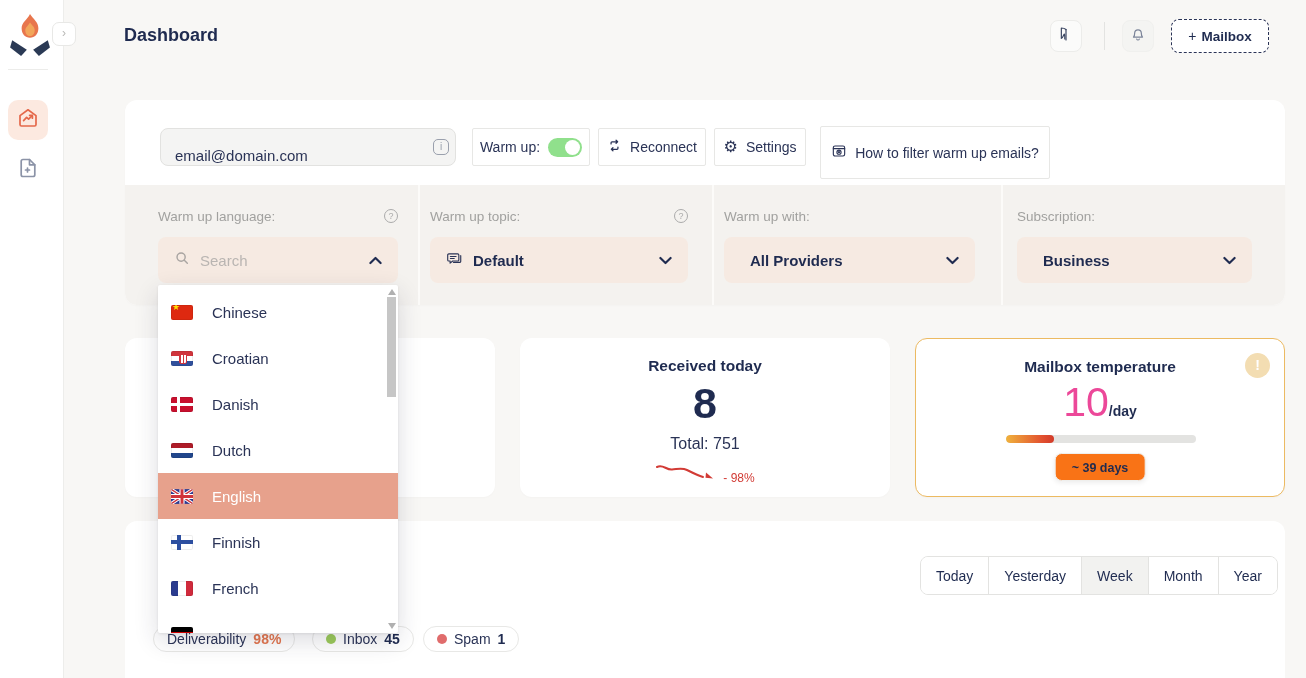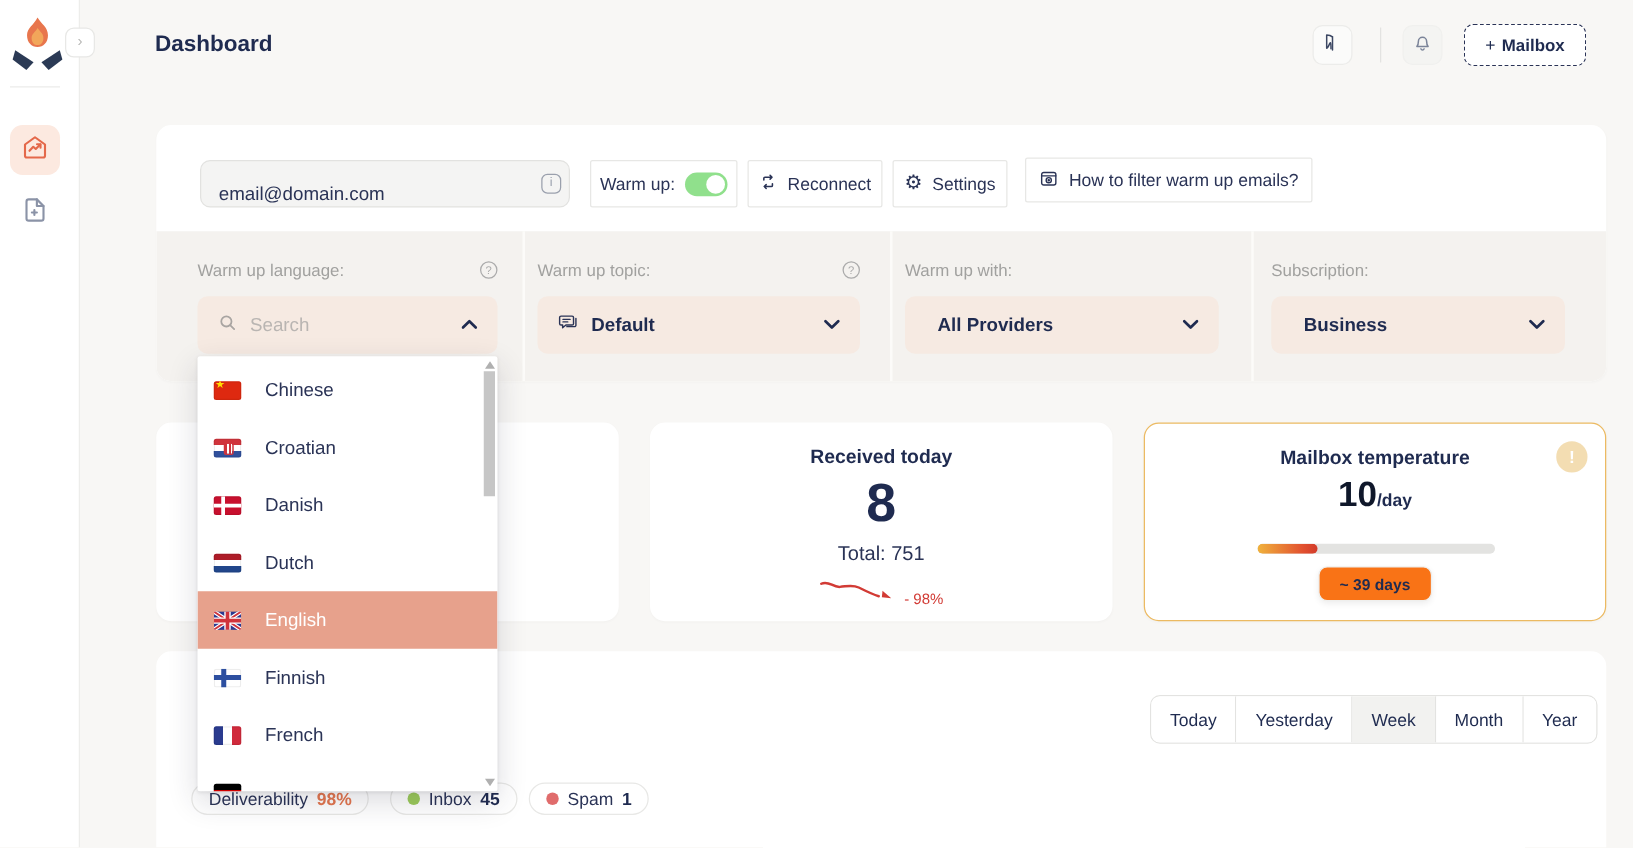--- a/index.html
+++ b/index.html
@@ -73,21 +73,21 @@
   
   .stat-card { position:absolute; top:338px; width:370px; height:159px; background:#fff; border-radius:12px; box-shadow:0 1px 2px rgba(0,0,0,.02); }
   .stat-card .card-title { text-align:center; margin-top:19px; font-size:15.5px; font-weight:bold; color:#1f2b50; }
   .big-num { text-align:center; font-size:43px; font-weight:bold; color:#1f2b50; margin-top:7px; line-height:1; }
   .total-line { text-align:center; font-size:16px; color:#2a3356; margin-top:10px; }
   .trend-row { display:flex; align-items:flex-end; justify-content:center; gap:6px; margin-top:8px; }
   .trend-text { font-size:12px; color:#d23b35; }
   .temp-card { border:1px solid #ecba62; }
   .temp-info { position:absolute; right:14px; top:14px; width:25px; height:25px; border-radius:50%; background:#f3ddb2; color:#fff; font-weight:bold; font-size:14px; text-align:center; line-height:25px; }
   .temp-num-row { display:flex; align-items:baseline; justify-content:center; margin-top:6px; }
-  .temp-num { font-size:28px; font-weight:bold; color:#0f172a; line-height:1; }
+  .temp-num { font-size:41px; font-weight:normal; color:#ec4899; line-height:1; }
   .temp-unit { font-size:14px; font-weight:bold; color:#1f2b50; }
   .progress { position:absolute; left:90px; top:96px; width:190px; height:8px; border-radius:4px; background:#e3e3e1; overflow:hidden; }
   .progress .fill { height:8px; width:25%; border-radius:4px; background:linear-gradient(90deg,#f0b23c,#e2512f 75%,#d23b2a); }
   .eta-badge { position:absolute; left:50%; transform:translateX(-50%); top:114px; height:28px; padding:1px 16px; background:#f97316; border:1px solid #efefed; border-radius:7px; box-shadow:0 2px 5px rgba(0,0,0,.07); font-size:12.5px; font-weight:bold; color:#1f2b50; line-height:26px; white-space:nowrap; }
 
   
   .bottom-card { position:absolute; left:125px; top:521px; width:1160px; height:157px; background:#fff; border-radius:12px 12px 0 0; }
   .tab-group { position:absolute; left:920px; top:556px; height:39px; display:flex; background:#fff; border:1px solid #e3e3e1; border-radius:8px; overflow:hidden; z-index:5; }
   .tab { height:100%; display:flex; align-items:center; justify-content:center; font-size:14px; color:#1f2b50; padding:0 15px; border-right:1px solid #e3e3e1; cursor:pointer; background:#fff; }
   .tab:last-child { border-right:none; }
@@ -189,21 +189,21 @@
     </svg>
   </span>
   <span>Reconnect</span>
 </div>
 
 <div class="tool-btn" style="left:714px; width:92px;">
   <span class="gear-glyph">⚙</span>
   <span>Settings</span>
 </div>
 
-<div class="tool-btn" style="left:820px; top:126px; width:230px; height:36px;">
+<div class="tool-btn" style="left:820px; top:126px; width:230px; height:53px;">
   <span>
     <svg class="stroke-ic" width="16" height="16" viewBox="0 0 24 24" stroke="#2a3356" stroke-width="1.7">
       <rect x="3.5" y="4.5" width="17" height="15" rx="2.5"></rect>
       <path d="M3.5 8.5 H20.5"></path>
       <circle cx="12" cy="13.7" r="3.1"></circle>
       <circle cx="12" cy="13.7" r="0.7" fill="#2a3356"></circle>
     </svg>
   </span>
   <span>How to filter warm up emails?</span>
 </div>

